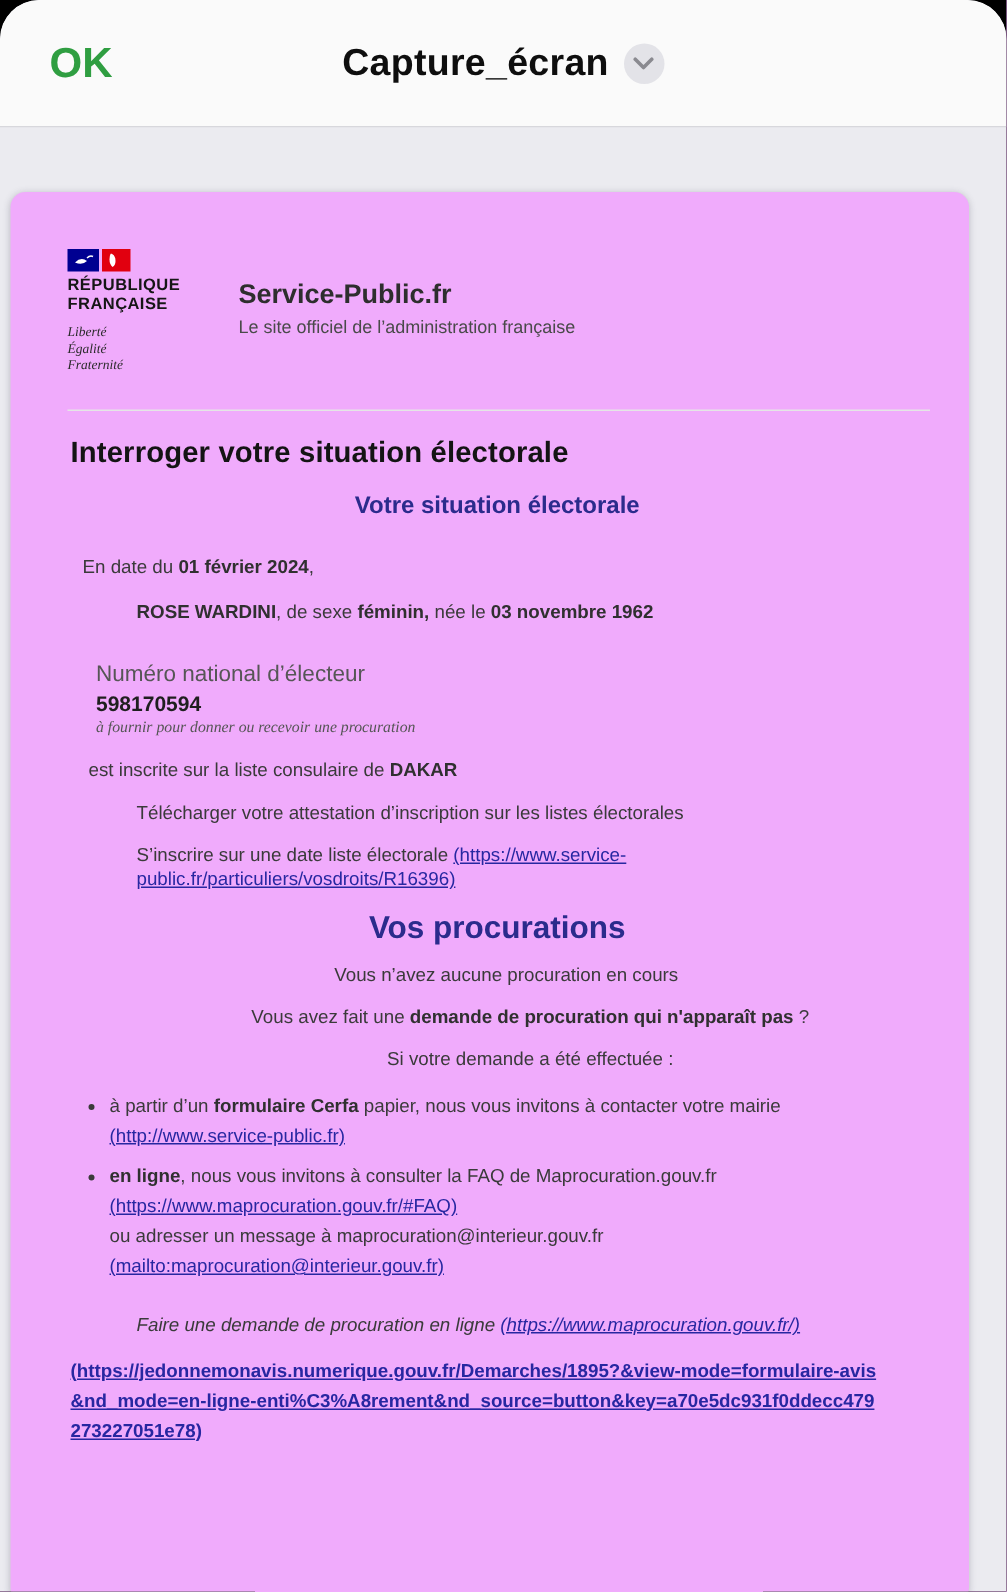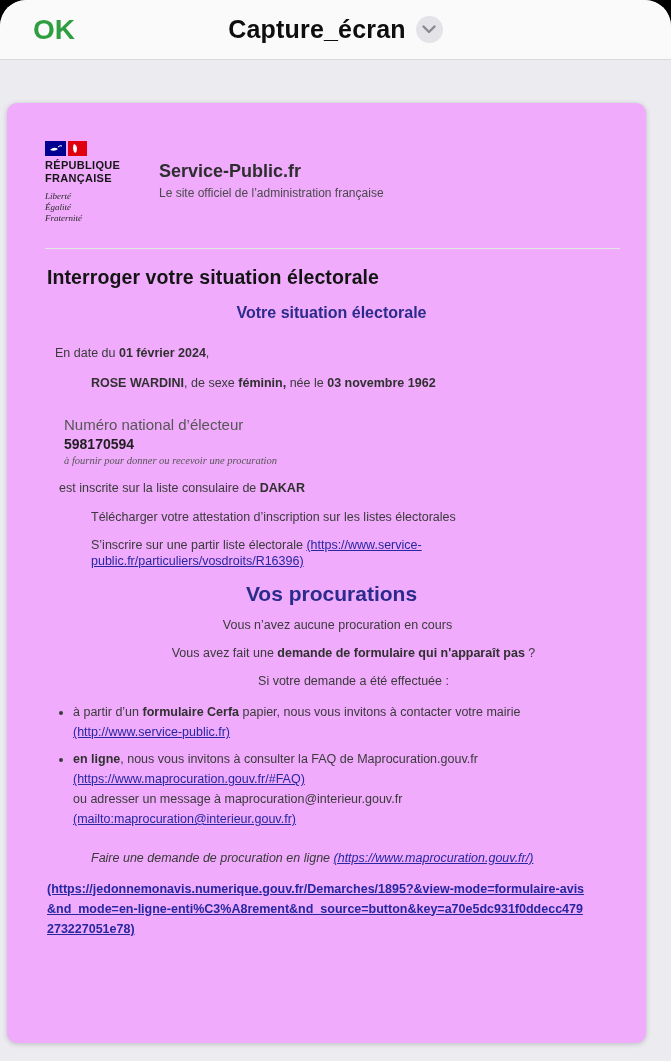--- a/index.html
+++ b/index.html
@@ -13,21 +13,21 @@
   .screen {
     width:671px; height:1061px;
     border-radius:26px 26px 0 0;
     overflow:hidden;
     background:#ebebf0;
     display:flex; flex-direction:column;
   }
   
   .topbar {
     flex:none;
-    height:60px;
+    height:85px;
     background:#fafafa;
     border-bottom:1.5px solid #d7d7dc;
     border-radius:26px 26px 0 0;
     position:relative;
     display:flex; align-items:center; justify-content:center;
   }
   .ok-btn {
     position:absolute; left:33px; top:50%; transform:translateY(-50%);
     font-size:28px; font-weight:700; color:#2f9e41;
     background:none; border:none; padding:0; cursor:pointer;
@@ -154,28 +154,28 @@
 
         <div class="elector">
           <div class="elector-label">Numéro national d’électeur</div>
           <div class="elector-number">598170594</div>
           <div class="elector-note">à fournir pour donner ou recevoir une procuration</div>
         </div>
 
         <div class="reg-block">
           <p class="line ind"><span>est inscrite sur la liste consulaire de </span><span class="b">DAKAR</span></p>
           <p class="line">Télécharger votre attestation d’inscription sur les listes électorales</p>
-          <p class="line"><span>S’inscrire sur une partir liste électorale  </span><a href="#">(https://www.service-public.fr/particuliers/vosdroits/R16396)</a></p>
+          <p class="line"><span>S’inscrire sur une date liste électorale  </span><a href="#">(https://www.service-public.fr/particuliers/vosdroits/R16396)</a></p>
         </div>
 
         <h2 class="sec-heading proc">Vos procurations</h2>
 
         <div class="proc-block">
           <p class="line ind">Vous n’avez aucune procuration en cours</p>
-          <p class="line"><span>Vous avez fait une </span><span class="b">demande de formulaire qui n'apparaît pas</span><span> ?</span></p>
+          <p class="line"><span>Vous avez fait une </span><span class="b">demande de procuration qui n'apparaît pas</span><span> ?</span></p>
           <p class="line">Si votre demande a été effectuée :</p>
         </div>
 
         <ul class="bullets">
           <li><span>à partir d’un </span><span class="b">formulaire Cerfa</span><span> papier, nous vous invitons à contacter votre mairie </span><a href="#">(http://www.service-public.fr)</a></li>
           <li><span class="b">en ligne</span><span>, nous vous invitons à consulter la FAQ de Maprocuration.gouv.fr </span><a href="#">(https://www.maprocuration.gouv.fr/#FAQ)</a><br><span>ou adresser un message à maprocuration@interieur.gouv.fr </span><a href="#">(mailto:maprocuration@interieur.gouv.fr)</a></li>
         </ul>
 
         <div class="footer-block">
           <p class="line"><span>Faire une demande de procuration en ligne  </span><a href="#">(https://www.maprocuration.gouv.fr/)</a></p>

